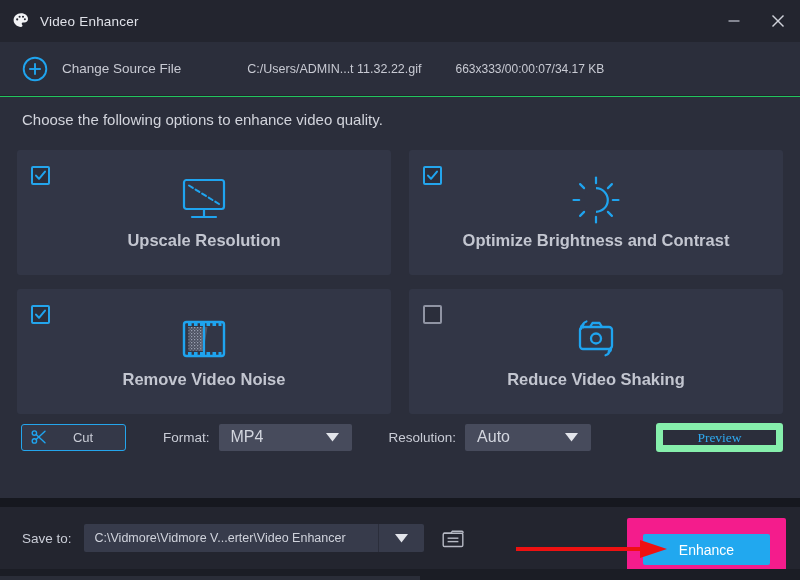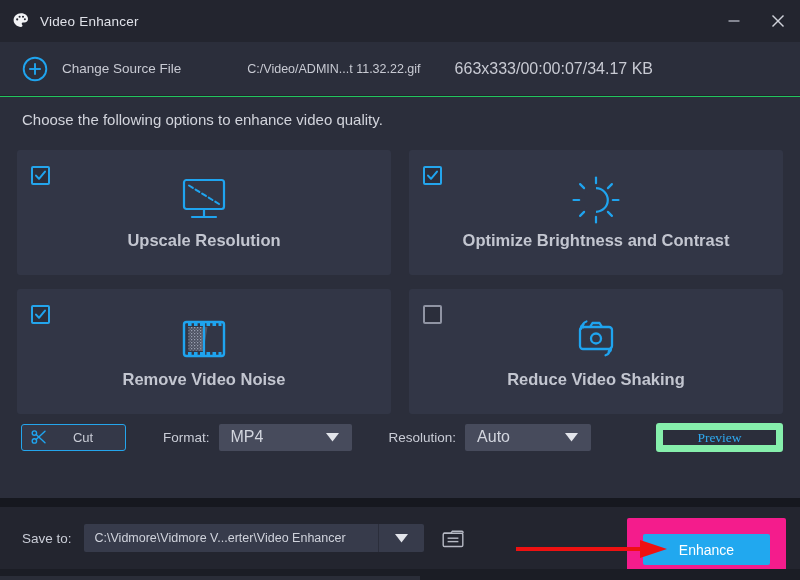--- a/index.html
+++ b/index.html
@@ -74,21 +74,21 @@
     cursor: pointer;
   }
   .src-path {
     margin-left: 66px;
     font-size: 12.5px;
     color: #c8cad3;
     white-space: nowrap;
   }
   .src-meta {
     margin-left: 34px;
-    font-size: 16px;
+    font-size: 12px;
     color: #c8cad3;
     white-space: nowrap;
   }
 
   
   .content {
     position: absolute;
     top: 97px; left: 0;
     width: 800px; height: 401px;
     background: #2b2e3b;
@@ -343,21 +343,21 @@
 
   <div class="sourcebar">
     <span class="plus-icon">
       <svg viewBox="0 0 26 26" width="26" height="26">
         <circle cx="13" cy="13" r="11.3" fill="none" stroke="#1fa4ef" stroke-width="1.9"></circle>
         <line x1="13" y1="7.2" x2="13" y2="18.8" stroke="#1fa4ef" stroke-width="1.9"></line>
         <line x1="7.2" y1="13" x2="18.8" y2="13" stroke="#1fa4ef" stroke-width="1.9"></line>
       </svg>
     </span>
     <span class="change-src-label">Change Source File</span>
-    <span class="src-path">C:/Video/ADMIN...t 11.32.22.gif</span>
+    <span class="src-path">C:/Users/ADMIN...t 11.32.22.gif</span>
     <span class="src-meta">663x333/00:00:07/34.17 KB</span>
   </div>
 
   <div class="content">
 
     <div class="heading">Choose the following options to enhance video quality.</div>
 
     <div class="cards">
 
       <div class="card">

